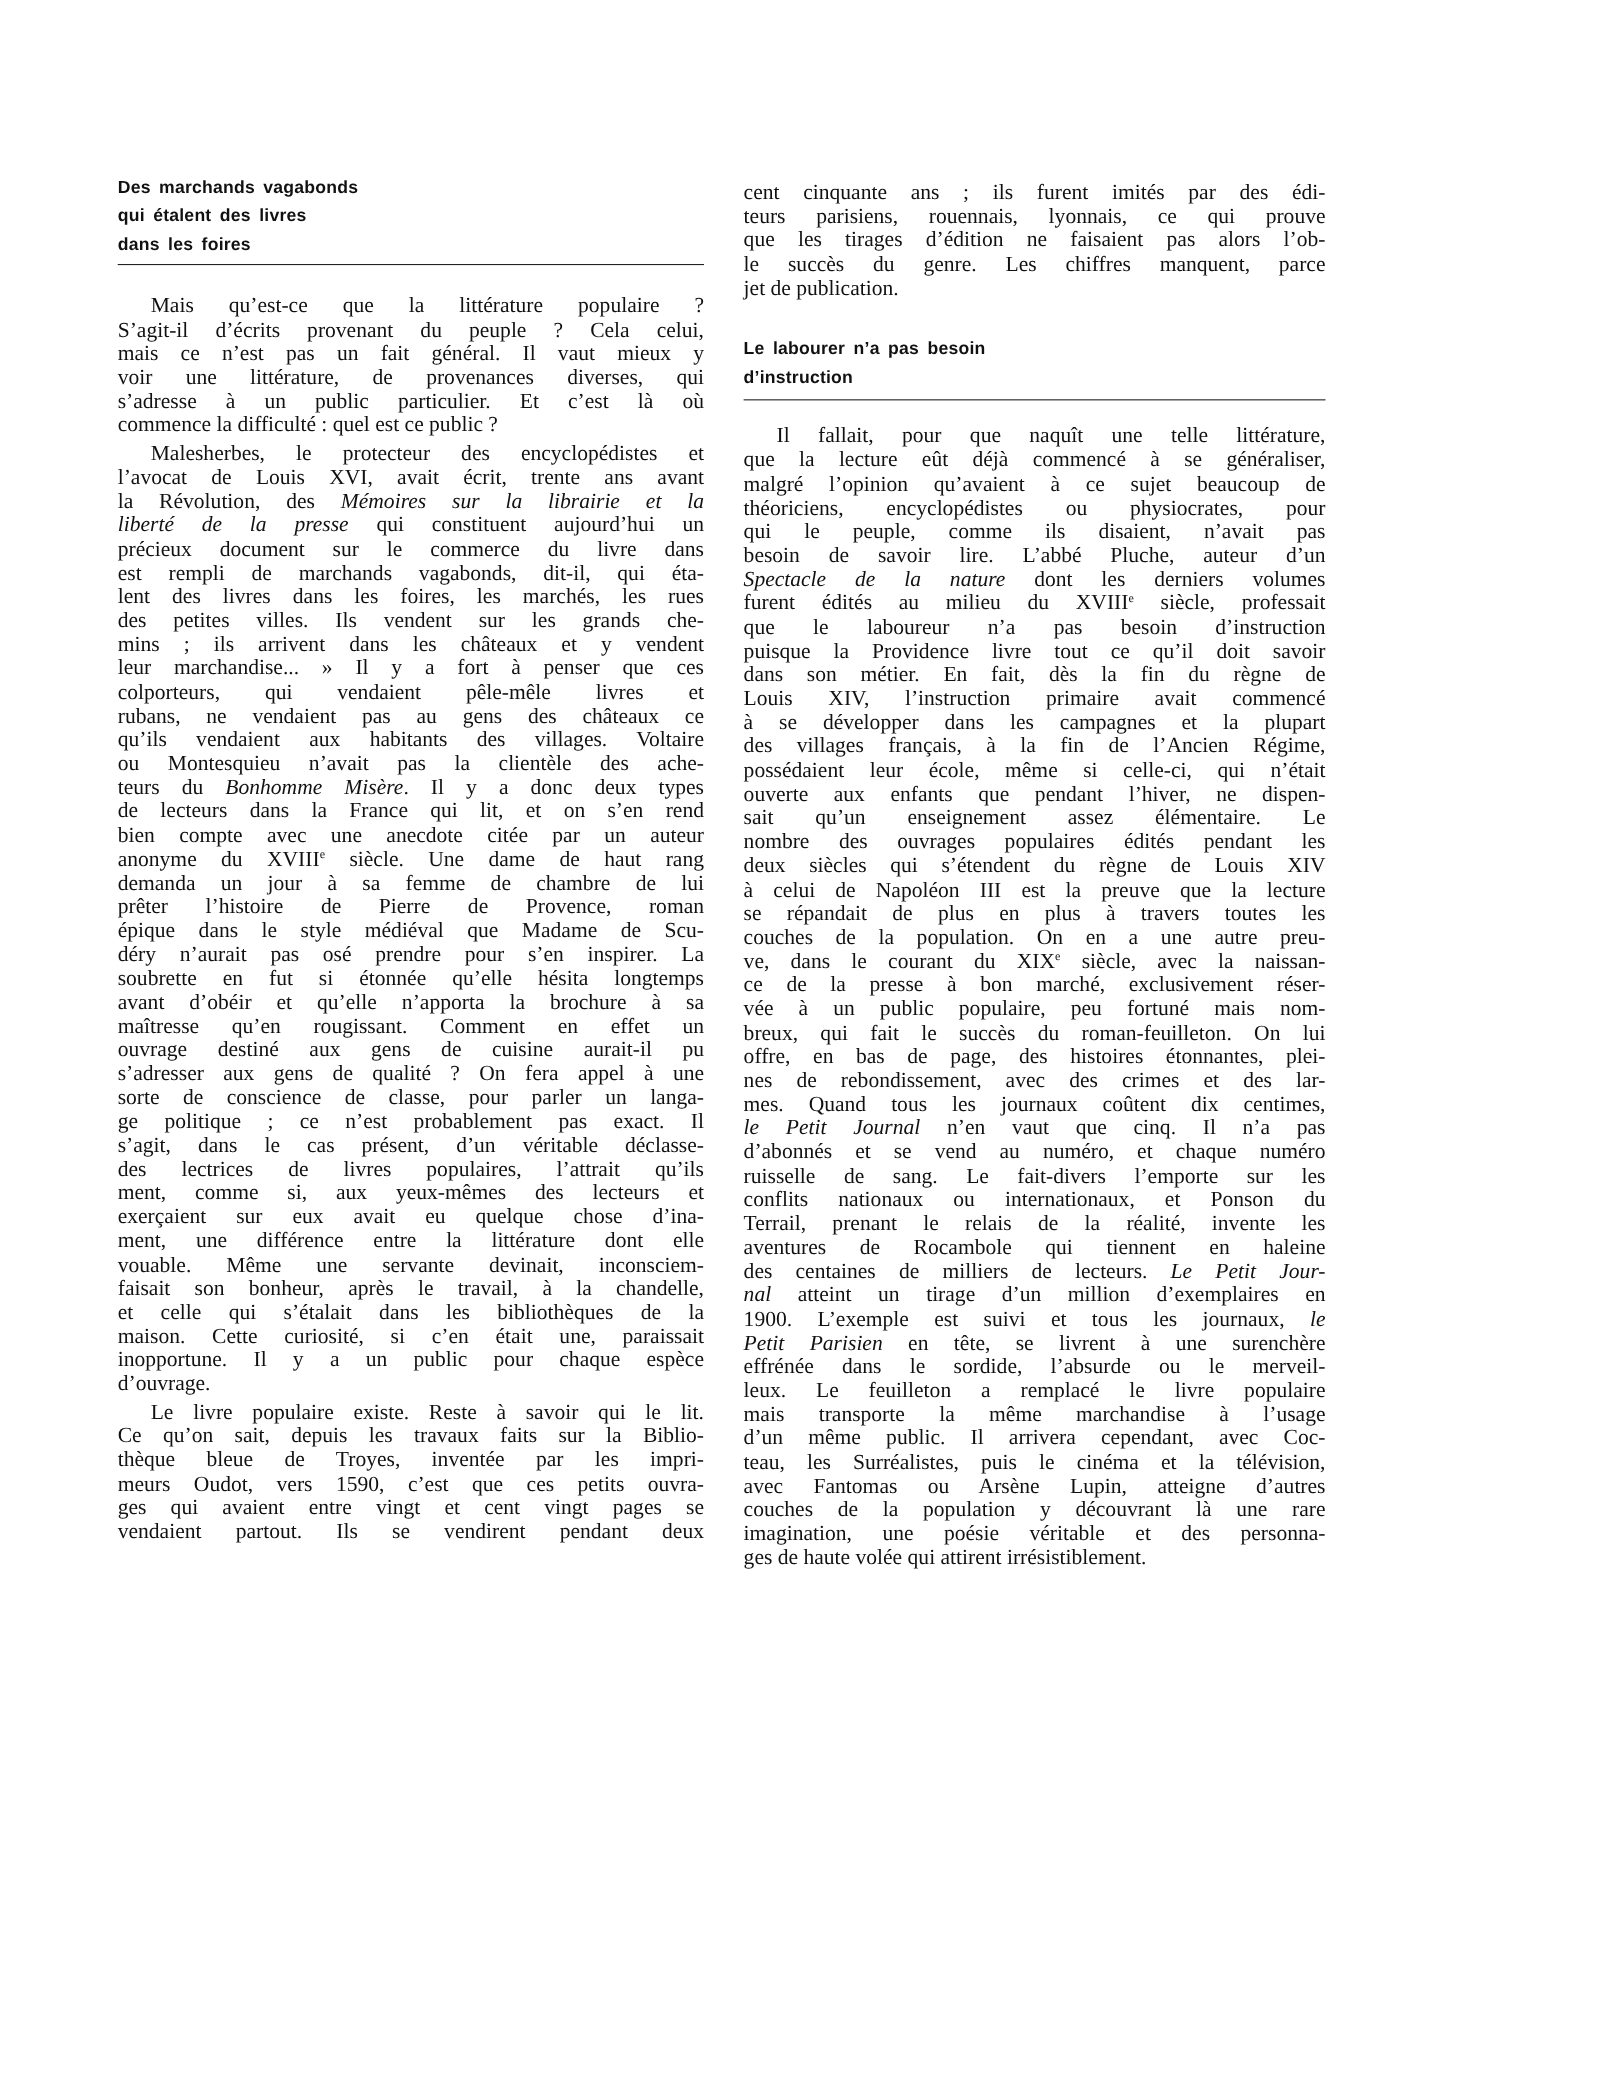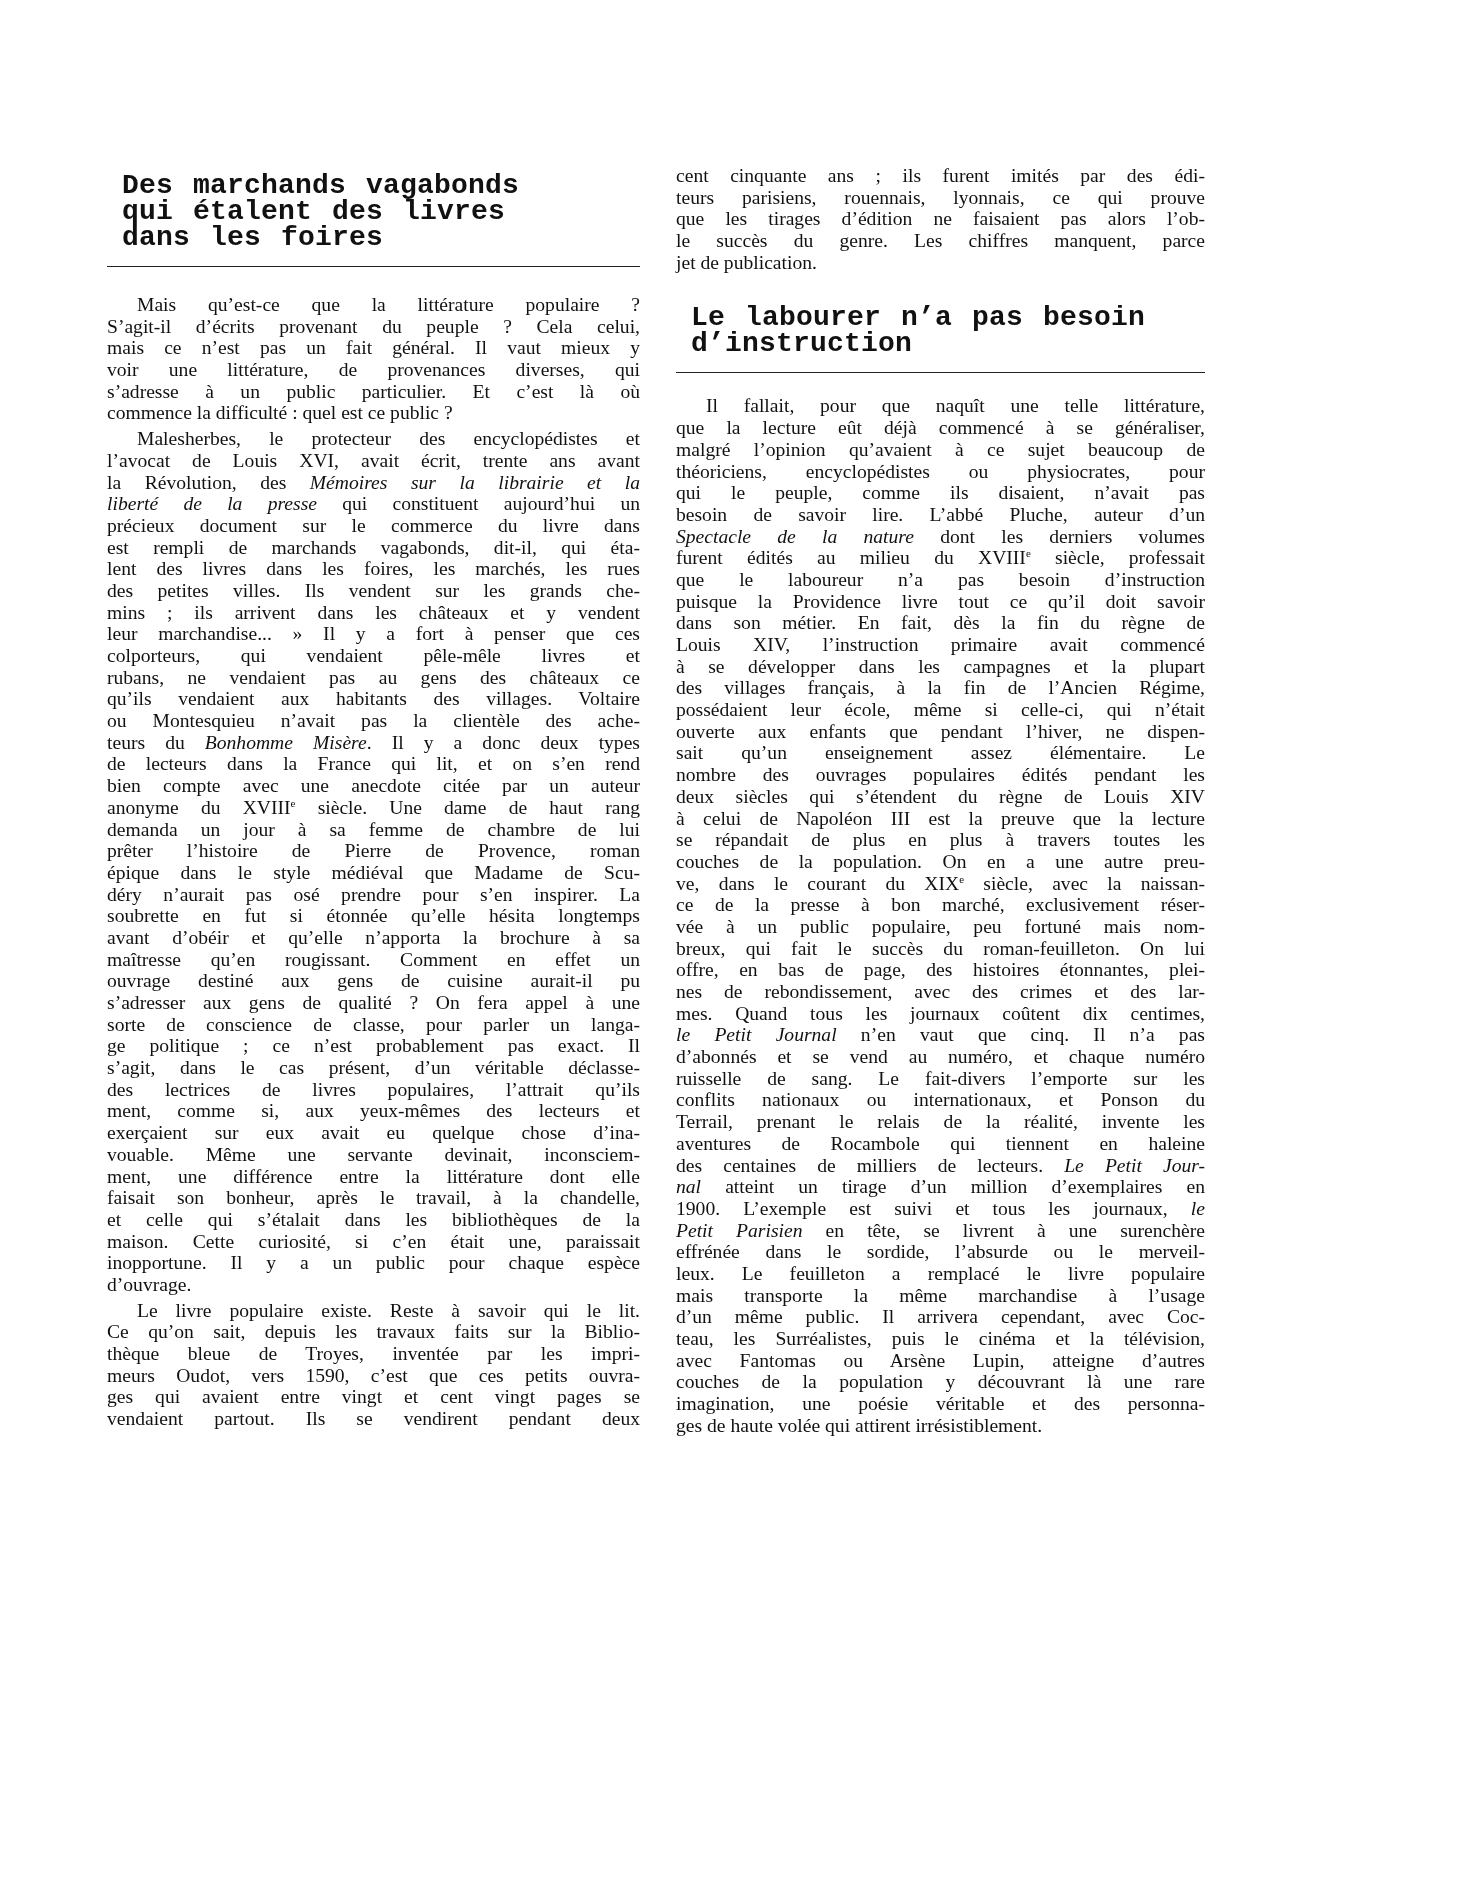--- a/index.html
+++ b/index.html
@@ -1,25 +1,25 @@
 <!DOCTYPE html>
 <html><head>
 <meta charset="utf-8">
 <style>
   html, body { margin: 0; padding: 0; background: #ffffff; }
   body { width: 1458px; height: 1901px; position: relative; overflow: hidden; color: #111; }
   .col { position: absolute; }
   #col-left { left: 107px; top: 158px; width: 533px; }
   #col-right { left: 676px; top: 165px; width: 529px; }
   .heading {
-    font-family: Liberation Mono, monospace;
+    font-family: Liberation Sans, sans-serif;
     font-weight: bold;
-    font-size: 28px;
+    font-size: 16px;
     line-height: 26px;
-    margin: 15px;
+    margin: 0;
     letter-spacing: 0.2px;
     word-spacing: 3px;
   }
   .rule { height: 0; border-top: 1.6px solid #222; margin: 6px 0 0 0; }
   .para { margin: 0; }
   .line {
     display: block;
     font-family: "Liberation Serif", serif;
     font-size: 19.6px;
     line-height: 21.7px;
@@ -86,22 +86,22 @@
         <span class="line">avant d’obéir et qu’elle n’apporta la brochure à sa</span>
         <span class="line">maîtresse qu’en rougissant. Comment en effet un</span>
         <span class="line">ouvrage destiné aux gens de cuisine aurait-il pu</span>
         <span class="line">s’adresser aux gens de qualité ? On fera appel à une</span>
         <span class="line">sorte de conscience de classe, pour parler un langa-</span>
         <span class="line">ge politique ; ce n’est probablement pas exact. Il</span>
         <span class="line">s’agit, dans le cas présent, d’un véritable déclasse-</span>
         <span class="line">des lectrices de livres populaires, l’attrait qu’ils</span>
         <span class="line">ment, comme si, aux yeux-mêmes des lecteurs et</span>
         <span class="line">exerçaient sur eux avait eu quelque chose d’ina-</span>
+        <span class="line">ment, une différence entre la littérature dont elle</span>
         <span class="line">vouable. Même une servante devinait, inconsciem-</span>
-        <span class="line">ment, une différence entre la littérature dont elle</span>
         <span class="line">faisait son bonheur, après le travail, à la chandelle,</span>
         <span class="line">et celle qui s’étalait dans les bibliothèques de la</span>
         <span class="line">maison. Cette curiosité, si c’en était une, paraissait</span>
         <span class="line">inopportune. Il y a un public pour chaque espèce</span>
         <span class="line last">d’ouvrage.</span>
       </div>
       <div class="para" id="p-left-2">
         <span class="line indent">Le livre populaire existe. Reste à savoir qui le lit.</span>
         <span class="line">Ce qu’on sait, depuis les travaux faits sur la Biblio-</span>
         <span class="line">thèque bleue de Troyes, inventée par les impri-</span>

